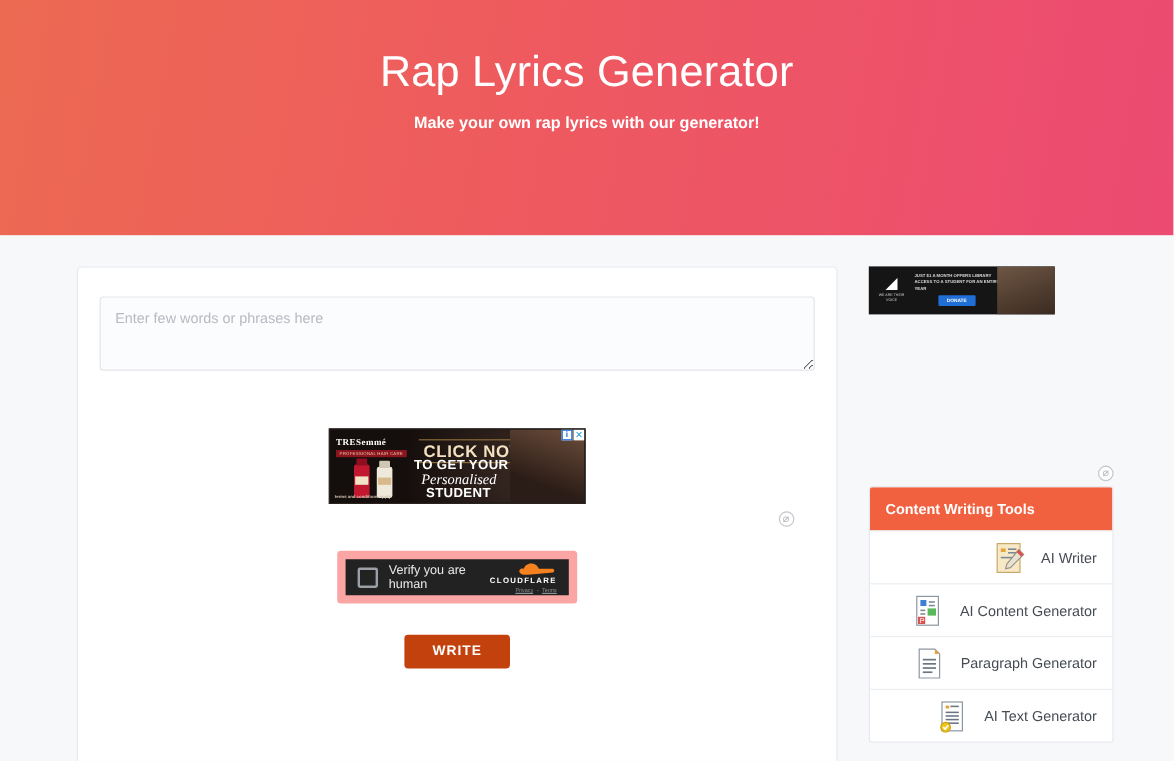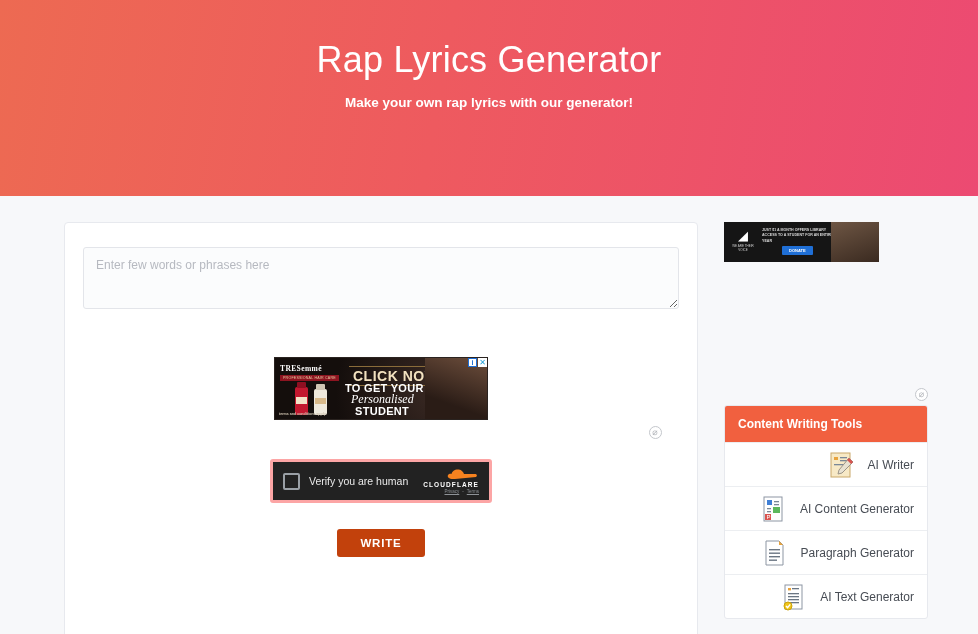--- a/index.html
+++ b/index.html
@@ -200,23 +200,23 @@
   .ad-badge-x {
     width: 9px; height: 9px; background: #ffffff;
     color: #1f9fd6; font-size: 8px;
     display: flex; align-items: center; justify-content: center;
     line-height: 1;
   }
 
   
   .turnstile {
     margin-top: 20px;
-    width: 222px; height: 44px;
+    width: 200px; height: 44px;
     background: #222222;
-    border: 3px solid #fca5a5;
+    border: 7px solid #fca5a5;
     border-radius: 3px;
     display: flex;
     align-items: center;
     padding: 0 10px;
     gap: 9px;
   }
   .ts-check {
     width: 17px; height: 17px;
     border: 2px solid #9aa0a6;
     border-radius: 2px;

